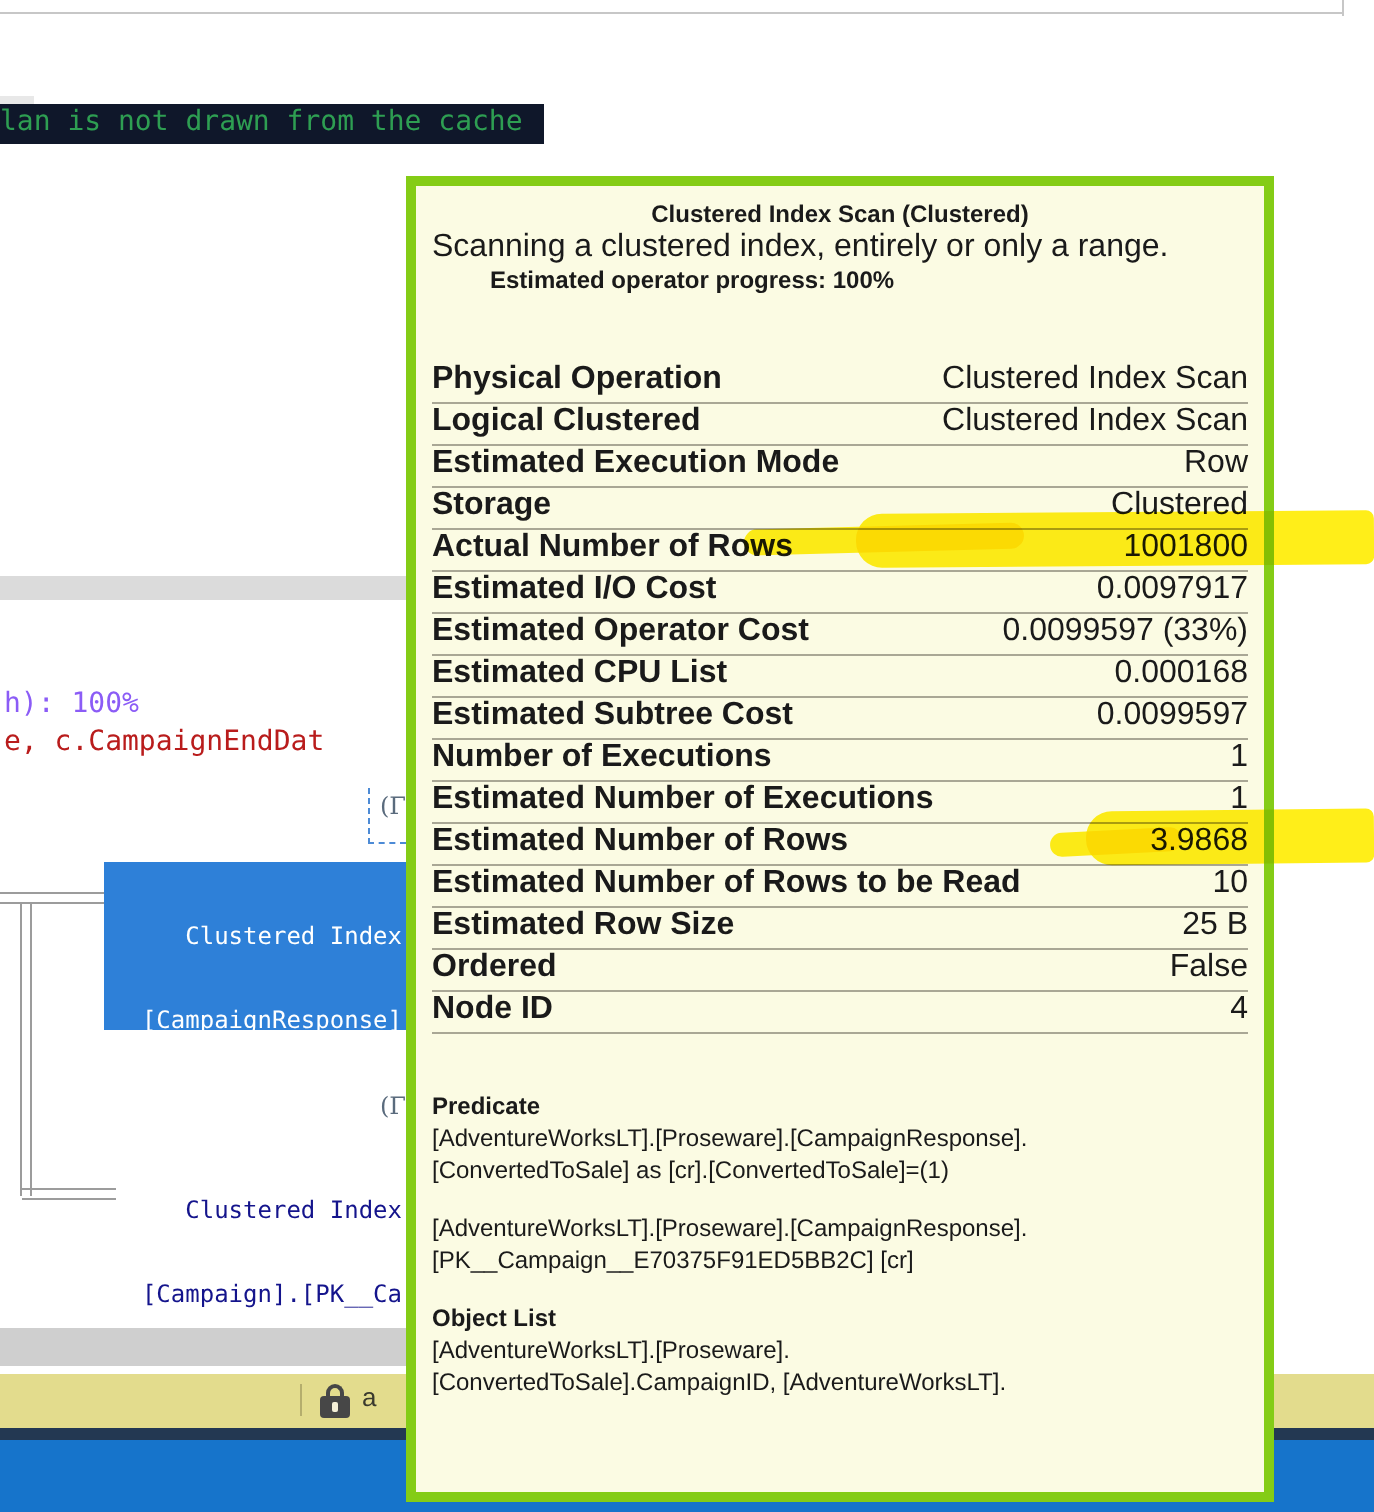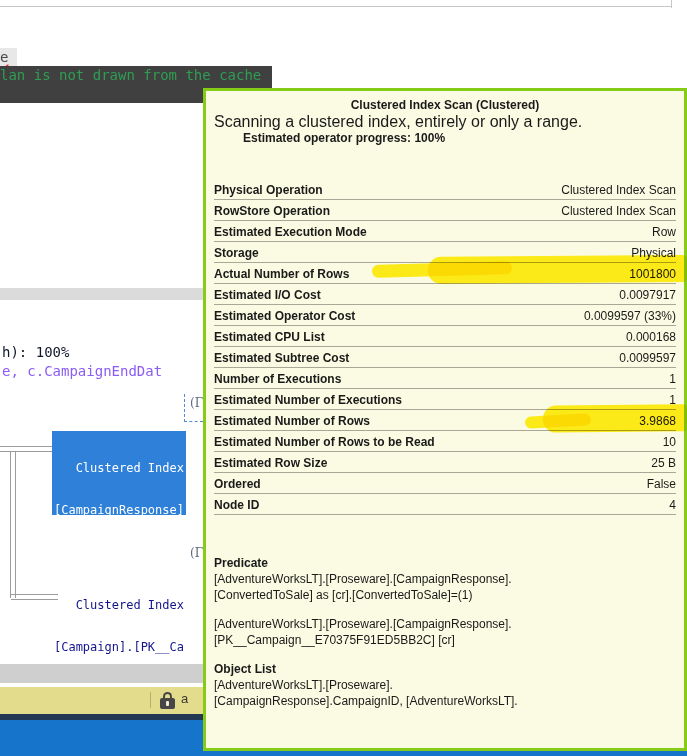--- a/index.html
+++ b/index.html
@@ -7,40 +7,40 @@
   body { position:relative; width:687px; height:756px; background:#fff; overflow:hidden;
          font-family:"Liberation Sans", sans-serif; }
   .abs { position:absolute; }
 
   
   .top-line { left:0; top:6px; width:672px; height:1px; background:#c7c7c7; }
   .top-tick { left:671px; top:0; width:1px; height:8px; background:#c7c7c7; }
 
   
   .ed-band1 { left:0; top:48px; width:17px; height:18px; background:#e8e8e8; }
-  .ed-band2 { left:0; top:66px; width:272px; height:37px; background:#404040; }
+  .ed-band2 { left:0; top:52px; width:272px; height:20px; background:#0f172a; }
   .ed-txt { font-family:"DejaVu Sans Mono", monospace; font-size:14px; line-height:18px; white-space:pre; }
   .ed-e   { color:#4a4a4a; text-decoration:underline wavy #e03c31 1.5px; text-underline-offset:2px; }
   .ed-comment { color:#2e9e52; }
 
   
   .splitter { left:0; top:288px; width:205px; height:12px; background:#dbdbdb; }
   .plan-hd  { font-family:"DejaVu Sans Mono", monospace; font-size:14px; white-space:pre; }
-  .plan-hd1 { left:2px; top:344px; color:#0f172a; }
-  .plan-hd2 { left:2px; top:363px; color:#8b5cf6; }
+  .plan-hd1 { left:2px; top:344px; color:#8b5cf6; }
+  .plan-hd2 { left:2px; top:363px; color:#b91c1c; }
 
   
   .conn { border-top:1px solid #9c9c9c; border-bottom:1px solid #9c9c9c; }
   .connv { border-left:1px solid #9c9c9c; border-right:1px solid #9c9c9c; }
   .conn-1 { left:0; top:446px; width:52px; height:6px; }
   .conn-2v { left:10px; top:451px; width:6px; height:147px; }
   .conn-2h { left:11px; top:594px; width:47px; height:6px; }
 
   
-  .node { width:134px; font-family:"DejaVu Sans Mono", monospace; font-size:12px;
+  .node { width:151px; font-family:"DejaVu Sans Mono", monospace; font-size:12px;
           text-align:right; padding:2px 2px 0 0; overflow:hidden; white-space:pre; }
   .node .nm { line-height:14px; }
   .node1 { left:52px; top:431px; height:84px; background:#2e80d8; color:#ffffff; }
   .node2 { left:52px; top:568px; height:92px; color:#14148c; }
 
   
   .icon-frag { font-family:"DejaVu Serif", serif; font-size:12px; color:#5a6b7d; white-space:pre; }
   .icon1 { left:184px; top:394px; width:19px; height:28px;
            border-bottom:1px dashed #4d8bd6; border-left:1px dashed #4d8bd6; padding-top:2px; text-align:right; }
   .icon2 { left:172px; top:546px; width:31px; height:22px; text-align:right; }
@@ -54,32 +54,32 @@
   .blue-band { left:0; top:720px; width:687px; height:36px; background:#1674cb; }
 
   
   .lock { left:160px; top:692px; width:15px; height:17px; }
   .lock .shackle { position:absolute; top:0; left:3px; width:9px; height:8px;
                    border:2px solid #474747; border-bottom:none; border-radius:5px 5px 0 0; }
   .lock .body { position:absolute; top:6px; left:0; width:15px; height:11px; background:#474747; border-radius:2px; }
   .lock .keyhole { position:absolute; top:9px; left:6px; width:3px; height:5px; background:#f4f0d8; border-radius:1px; }
 
   
-  .tooltip { left:203px; top:88px; width:484px; height:663px; background:#fbfbe3;
-             border:3px solid #84cc16; z-index:10; padding:0 8px; color:#1a1a1a; }
+  .tooltip { left:203px; top:88px; width:434px; height:663px; background:#fbfbe3;
+             border:5px solid #84cc16; z-index:10; padding:0 8px; color:#1a1a1a; }
   .tt-title { padding-top:7px; text-align:center; font-size:12px; font-weight:700; line-height:14px; }
   .tt-desc  { margin-top:2px; font-size:16px; line-height:16px; }
   .tt-progress { font-size:12px; font-weight:700; line-height:16px;margin-left:29px; }
   .tt-table { margin-top:33px; }
   .tt-row { height:21px; display:flex; justify-content:space-between; align-items:flex-end;
-            padding-bottom:2px; border-bottom:1px solid #a9a795; font-size:12px; }
+            padding-bottom:2px; border-bottom:1px solid #a9a795; font-size:16px; }
   .tt-row .lbl { font-weight:700; }
   .tt-row .val { text-align:right; }
   .tt-section { margin-top:13px; font-size:12px; line-height:16px; }
-  .tt-section:first-of-type { margin-top:40px; }
+  .tt-section:first-of-type { margin-top:28px; }
   .tt-sec-h { font-weight:700; }
 
   
   .hl { position:absolute; background:#ffec00; mix-blend-mode:multiply; opacity:0.9; z-index:20; }
   .hl-1a { left:372px; top:263px; width:140px; height:13px; border-radius:7px; transform:rotate(-1.5deg); }
   .hl-1b { left:428px; top:256px; width:259px; height:27px; border-radius:13px 4px 4px 13px; transform:rotate(-0.4deg); }
   .hl-2a { left:525px; top:415px; width:66px; height:12px; border-radius:6px; transform:rotate(-3deg); }
   .hl-2b { left:543px; top:405px; width:144px; height:27px; border-radius:13px 4px 4px 13px; transform:rotate(-0.6deg); }
 </style>
 </head>
@@ -136,30 +136,30 @@
 <div class="abs tooltip">
   <div class="tt-title">Clustered Index Scan (Clustered)</div>
   <div class="tt-desc">Scanning a clustered index, entirely or only a range.</div>
   <div class="tt-progress">Estimated operator progress: 100%</div>
   <div class="tt-table">
       <div class="tt-row">
         <span class="lbl">Physical Operation</span>
         <span class="val">Clustered Index Scan</span>
       </div>
       <div class="tt-row">
-        <span class="lbl">RowStore Operation</span>
+        <span class="lbl">Logical Clustered</span>
         <span class="val">Clustered Index Scan</span>
       </div>
       <div class="tt-row">
         <span class="lbl">Estimated Execution Mode</span>
         <span class="val">Row</span>
       </div>
       <div class="tt-row">
         <span class="lbl">Storage</span>
-        <span class="val">Physical</span>
+        <span class="val">Clustered</span>
       </div>
       <div class="tt-row">
         <span class="lbl">Actual Number of Rows</span>
         <span class="val">1001800</span>
       </div>
       <div class="tt-row">
         <span class="lbl">Estimated I/O Cost</span>
         <span class="val">0.0097917</span>
       </div>
       <div class="tt-row">
@@ -209,21 +209,21 @@
         <div>[AdventureWorksLT].[Proseware].[CampaignResponse].</div>
         <div>[ConvertedToSale] as [cr].[ConvertedToSale]=(1)</div>
       </div>
       <div class="tt-section">
         <div>[AdventureWorksLT].[Proseware].[CampaignResponse].</div>
         <div>[PK__Campaign__E70375F91ED5BB2C] [cr]</div>
       </div>
       <div class="tt-section">
         <div class="tt-sec-h">Object List</div>
         <div>[AdventureWorksLT].[Proseware].</div>
-        <div>[CampaignResponse].CampaignID, [AdventureWorksLT].</div>
+        <div>[ConvertedToSale].CampaignID, [AdventureWorksLT].</div>
       </div>
     </div>
 </div>
 
 <div class="hl hl-1a"></div>
 <div class="hl hl-1b"></div>
 <div class="hl hl-2a"></div>
 <div class="hl hl-2b"></div>
 
 </body></html>

